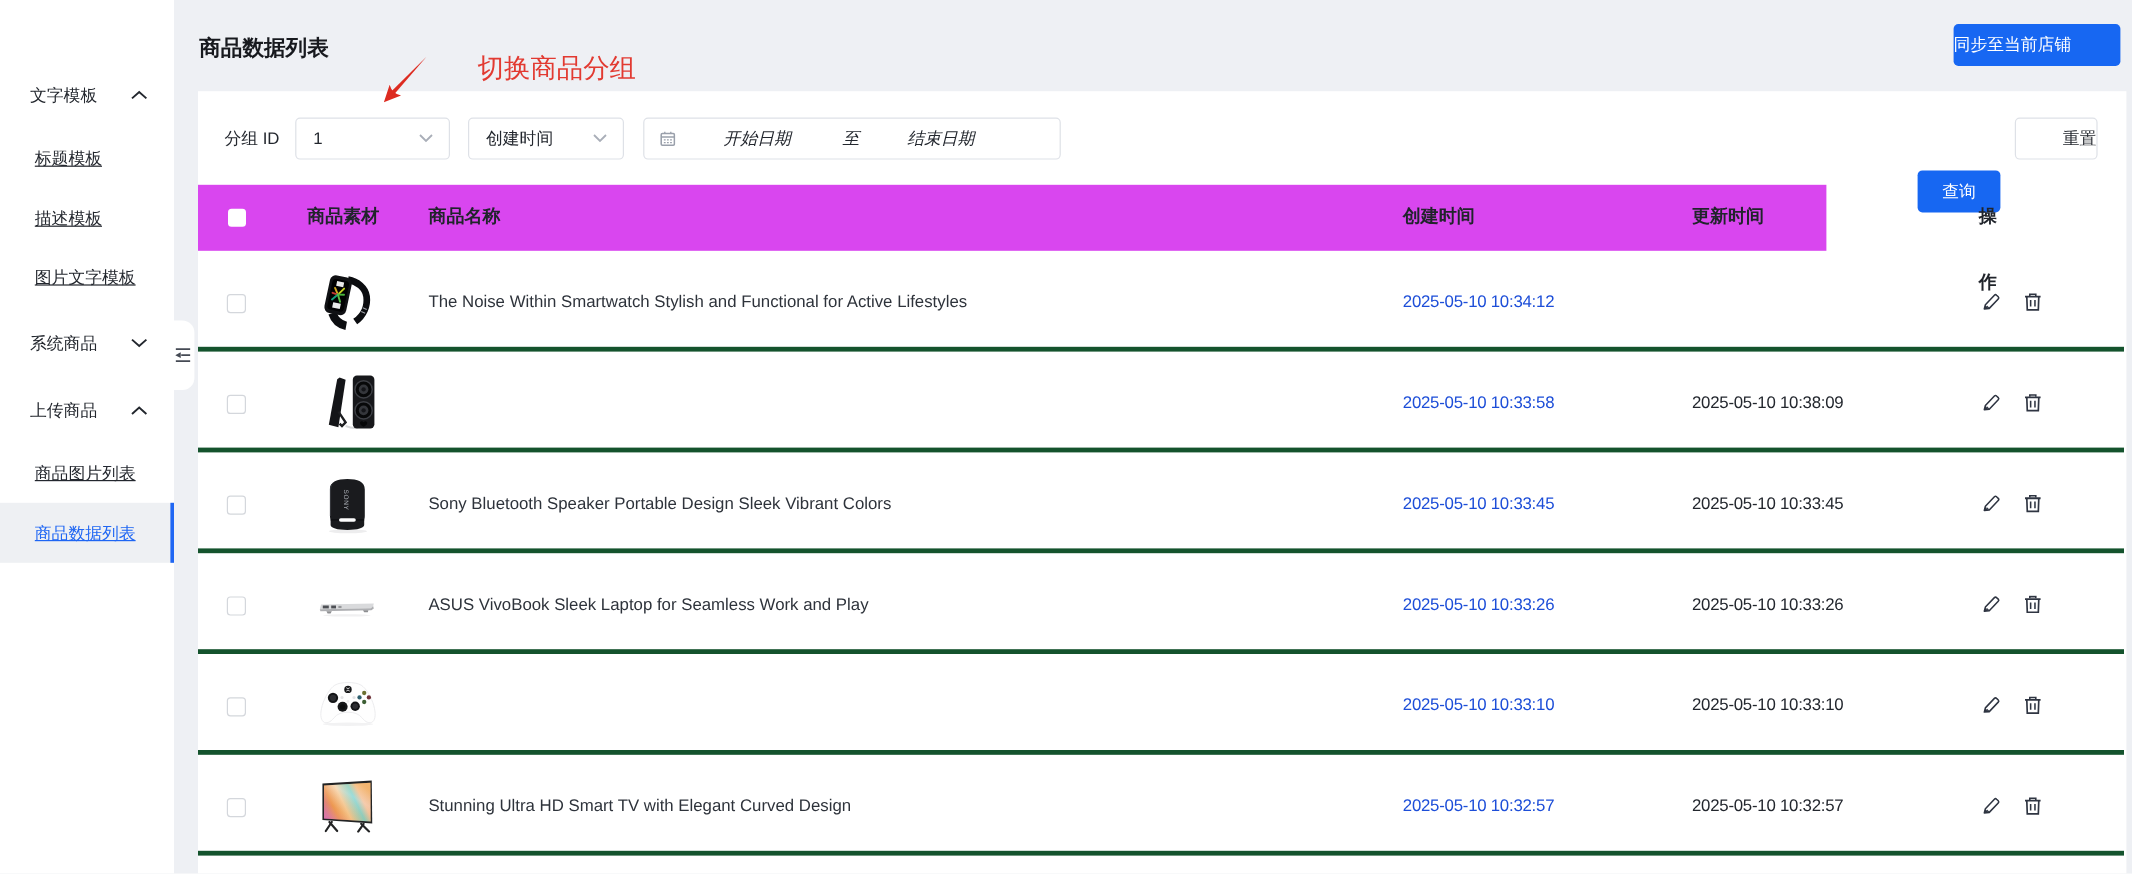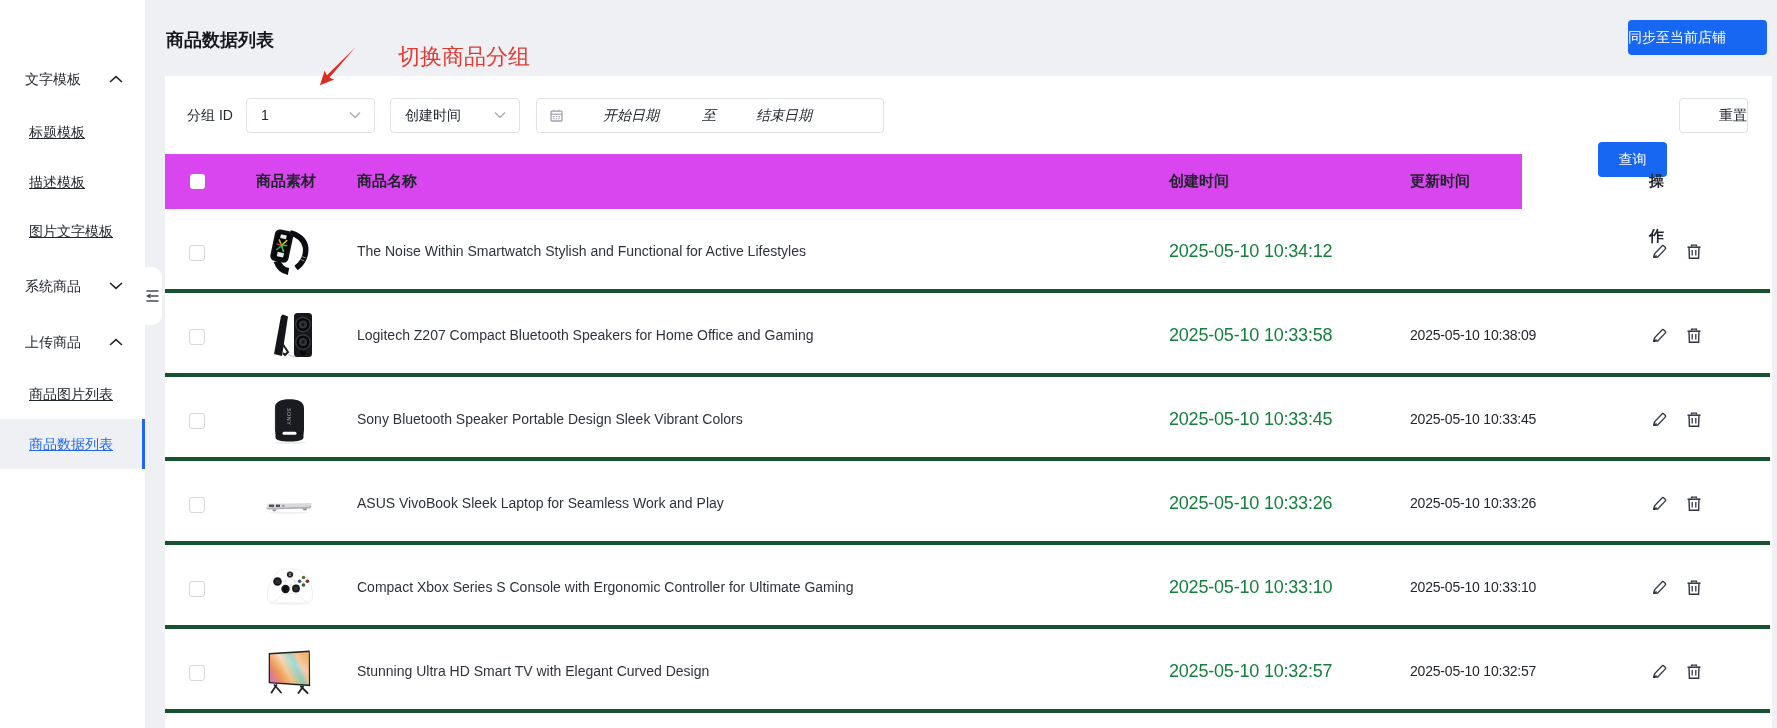--- a/index.html
+++ b/index.html
@@ -34,21 +34,21 @@
   .ph { color:#a9aeb8; }
   #btn-q { left:1433px; top:22px; width:69px; height:35px; background:#1767f2; border-radius:4px; color:#fff; font-size:14px; text-align:center; line-height:35px; position:absolute;margin-top:44px; }
   #btn-r { left:1514px; top:22px; width:69px; height:35px; background:#fff; border:1px solid #dee1e7; border-radius:4px; color:#23272e; font-size:14px; text-align:right; line-height:33px; position:absolute; }
   
   #thead { left:0; top:78px; width:1357px; height:55px; background:#d946ef; position:absolute;font-family:Liberation Serif, serif; }
   .hcell { position:absolute; top:0; height:55px; line-height:55px; font-size:15px; font-weight:700; color:#20242b; }
   .row { position:absolute; left:0; width:1605px; height:84px; border-bottom:4px solid #14532d; }
   .cb { position:absolute; left:24px; width:16px; height:16px; border:1px solid #d4d7dc; border-radius:3px; background:#fff; top:36px; }
   .cbh { position:absolute; left:25px; width:15px; height:15px; border-radius:3px; background:#fff; top:20px; }
   .pname { position:absolute; left:192px; top:0; line-height:84px; font-size:14px; color:#2e333b; white-space:nowrap; }
-  .tcre { position:absolute; left:1004px; top:0; line-height:84px; font-size:18px; color:#15803d; letter-spacing:-0.2px; }
+  .tcre { position:absolute; left:1004px; top:0; line-height:84px; font-size:14px; color:#1d4ed8; letter-spacing:-0.2px; }
   .tupd { position:absolute; left:1245px; top:0; line-height:84px; font-size:14px; color:#23272e; letter-spacing:-0.2px; }
   .icn { position:absolute; top:35px; }
   .ic-edit { left:1487px; }
   .ic-del { left:1521px; }
   .pimg { position:absolute; }
 </style>
 </head>
 <body>
 <div class="abs" id="sidebar">
   <div class="mi" style="top:54px"><span class="t1">文字模板</span>
@@ -183,21 +183,20 @@
 <path d="M18 44 C22 45.5 26 45.8 28 45.4" fill="none" stroke="#d7d8da" stroke-width="1.6"></path>
 <rect x="24" y="2" width="18" height="44" rx="3.5" fill="#17181b"></rect>
 <circle cx="33" cy="13.5" r="7.2" fill="#070809" stroke="#3e4046" stroke-width="1.2"></circle>
 <circle cx="33" cy="13.5" r="4" fill="#34363b"></circle>
 <circle cx="33" cy="13.5" r="1.8" fill="#141519"></circle>
 <circle cx="33" cy="31" r="7.2" fill="#070809" stroke="#3e4046" stroke-width="1.2"></circle>
 <circle cx="33" cy="31" r="4" fill="#34363b"></circle>
 <circle cx="33" cy="31" r="1.8" fill="#141519"></circle>
 <path d="M30 41.5 C30 40.3 31.2 39.6 32.2 40.2 L33 40.8 L33.8 40.2 C34.8 39.6 36 40.3 36 41.5 C36 42.9 34.3 44.1 33 44.6 C31.7 44.1 30 42.9 30 41.5 Z" fill="#060708"></path>
 </svg>
-    <div class="pname">Logitech Z207 Compact Bluetooth Speakers for Home Office and Gaming</div>
     <div class="tcre">2025-05-10 10:33:58</div>
     <div class="tupd">2025-05-10 10:38:09</div>
     <div class="icn ic-edit"><svg width="15" height="15" viewBox="0 0 15 15">
 <path d="M1.6 13.4 L2.5 9.9 L10 2 C10.5 1.5 11.3 1.5 11.8 2 L13.2 3.3 C13.7 3.8 13.7 4.6 13.2 5.1 L5.7 13 L1.6 13.4 Z" fill="none" stroke="#2f3542" stroke-width="1.3" stroke-linejoin="round"></path>
 <path d="M3.5 11 L5.3 12.7" stroke="#2f3542" stroke-width="1"></path>
 <path d="M1.6 13.4 L2.3 10.4 L4.9 12.9 Z" fill="#2f3542"></path>
 </svg></div>
     <div class="icn ic-del"><svg width="16" height="16" viewBox="0 0 16 16">
           <g stroke="#2f3542" fill="none">
 <path d="M5.5 2.6 L5.5 1.2 L10.5 1.2 L10.5 2.6" stroke-width="1.3"></path>
@@ -281,21 +280,20 @@
 <circle cx="30" cy="20.5" r="3.9" fill="#141517"></circle>
 <circle cx="30" cy="20.5" r="2.3" fill="#2c2d31"></circle>
 <circle cx="37.5" cy="9.5" r="1.8" fill="#6b7030"></circle>
 <circle cx="33.6" cy="13.2" r="1.8" fill="#2e5f6e"></circle>
 <circle cx="41.4" cy="13.2" r="1.8" fill="#6e3036"></circle>
 <circle cx="37.5" cy="17" r="1.8" fill="#3c5e33"></circle>
 <circle cx="19" cy="13.3" r="1.3" fill="#e3e3e5"></circle>
 <circle cx="29" cy="13.3" r="1.3" fill="#e3e3e5"></circle>
 <circle cx="24" cy="16.5" r="1.2" fill="#ececee"></circle>
 </svg>
-    <div class="pname">Compact Xbox Series S Console with Ergonomic Controller for Ultimate Gaming</div>
     <div class="tcre">2025-05-10 10:33:10</div>
     <div class="tupd">2025-05-10 10:33:10</div>
     <div class="icn ic-edit"><svg width="15" height="15" viewBox="0 0 15 15">
 <path d="M1.6 13.4 L2.5 9.9 L10 2 C10.5 1.5 11.3 1.5 11.8 2 L13.2 3.3 C13.7 3.8 13.7 4.6 13.2 5.1 L5.7 13 L1.6 13.4 Z" fill="none" stroke="#2f3542" stroke-width="1.3" stroke-linejoin="round"></path>
 <path d="M3.5 11 L5.3 12.7" stroke="#2f3542" stroke-width="1"></path>
 <path d="M1.6 13.4 L2.3 10.4 L4.9 12.9 Z" fill="#2f3542"></path>
 </svg></div>
     <div class="icn ic-del"><svg width="16" height="16" viewBox="0 0 16 16">
           <g stroke="#2f3542" fill="none">
 <path d="M5.5 2.6 L5.5 1.2 L10.5 1.2 L10.5 2.6" stroke-width="1.3"></path>

